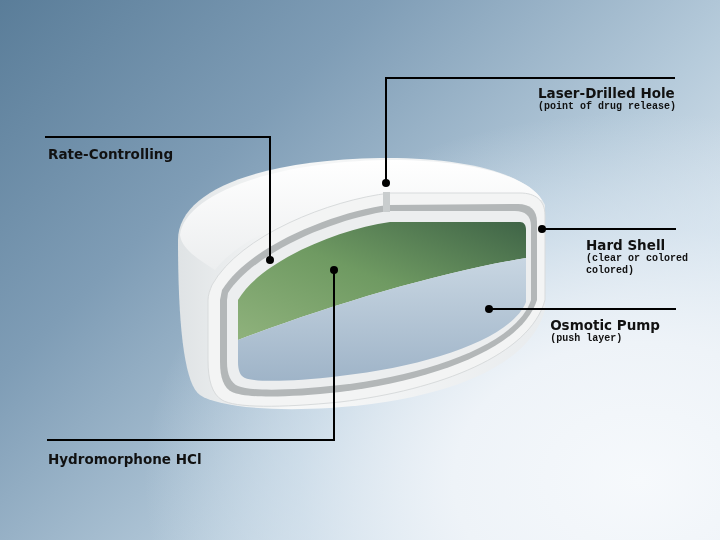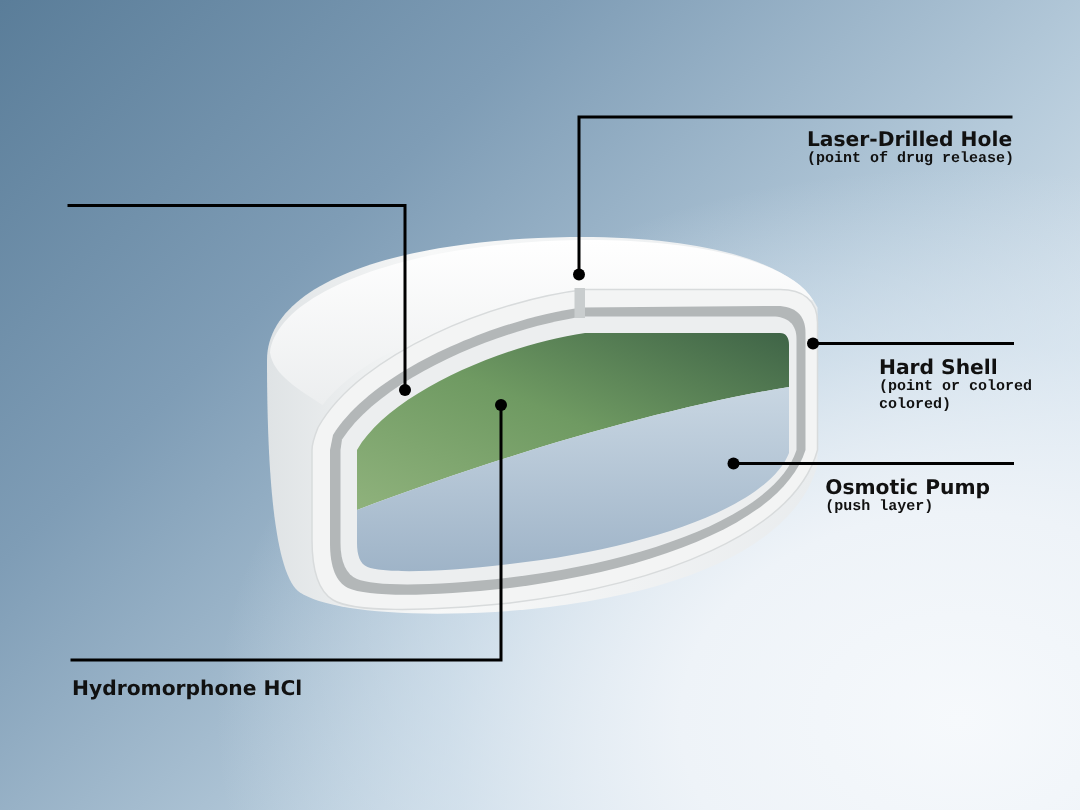--- a/index.html
+++ b/index.html
@@ -72,25 +72,26 @@
     <circle cx="334" cy="270" r="4"></circle>
   </g>
 </svg>
 
 <div class="lbl right" style="right:44px; top:86px;">
   <div class="title">Laser-Drilled Hole</div>
   <div class="sub">(point of drug release)</div>
 </div>
 
 <div class="lbl" style="left:48px; top:147px;">
+  <div class="title">Rate-Controlling</div>
 </div>
 
 <div class="lbl right" style="right:32px; top:238px;margin-left:32px;">
   <div class="title">Hard Shell</div>
-  <div class="sub">(point or colored</div>
+  <div class="sub">(clear or colored</div>
   <div class="sub">colored)</div>
 </div>
 
 <div class="lbl right" style="right:60px; top:318px;">
   <div class="title">Osmotic Pump</div>
   <div class="sub">(push layer)</div>
 </div>
 
 <div class="lbl" style="left:48px; top:452px;">
   <div class="title">Hydromorphone HCl</div>

